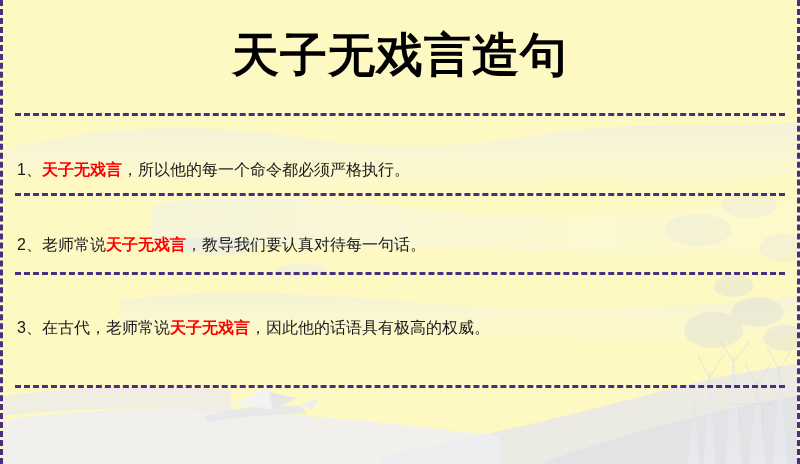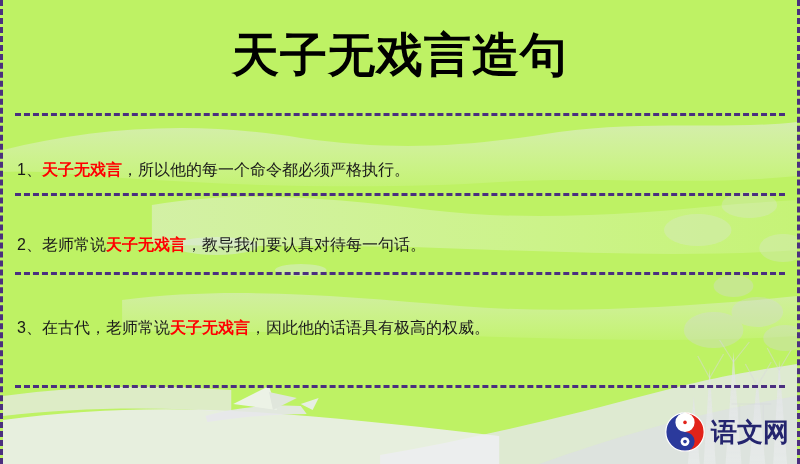--- a/index.html
+++ b/index.html
@@ -9,21 +9,21 @@
     background: #ffffff;
   }
   body {
     font-family: "DejaVu Serif", "Liberation Serif", serif;
   }
 
   .page {
     position: relative;
     width: 800px;
     height: 464px;
-    background: #bef264;
+    background: #fef9c3;
     overflow: hidden;
     box-sizing: border-box;
     border-left: 3px dashed #4b2f7f;
     border-right: 3px dashed #4b2f7f;
   }
 
   
   .bg-layer {
     position: absolute;
     inset: 0;
@@ -195,31 +195,14 @@
   <div class="sentences">
 
     <p class="sentence s1"><span>1、</span><span></span><span class="kw">天子无戏言</span><span>，所以他的每一个命令都必须严格执行。</span></p>
 
     <p class="sentence s2"><span>2、</span><span>老师常说</span><span class="kw">天子无戏言</span><span>，教导我们要认真对待每一句话。</span></p>
 
     <p class="sentence s3"><span>3、</span><span>在古代，老师常说</span><span class="kw">天子无戏言</span><span>，因此他的话语具有极高的权威。</span></p>
 
   </div>
 
-  <div class="logo">
-    <svg class="logo-mark" viewBox="0 0 100 100" xmlns="http://www.w3.org/2000/svg">
-      <circle cx="50" cy="50" r="48" fill="#ffffff"></circle>
-
-      <path d="M 50 2 A 48 48 0 0 1 50 98 A 24 24 0 0 1 50 50 A 24 24 0 0 0 50 2 Z" fill="#e2231a"></path>
-
-      <path d="M 50 2 A 48 48 0 0 0 50 98 A 24 24 0 0 0 50 50 A 24 24 0 0 1 50 2 Z" fill="#2b3a9c"></path>
-
-      <circle cx="50" cy="26" r="11" fill="#ffffff"></circle>
-      <circle cx="50" cy="74" r="11" fill="#ffffff"></circle>
-      <circle cx="50" cy="26" r="4.5" fill="#e2231a"></circle>
-      <circle cx="50" cy="74" r="4.5" fill="#2b3a9c"></circle>
-
-      <circle cx="50" cy="50" r="48" fill="none" stroke="#ffffff" stroke-width="3"></circle>
-    </svg>
-    <span class="logo-text">语文网</span>
-  </div>
 
 </div>
 
 </body></html>

